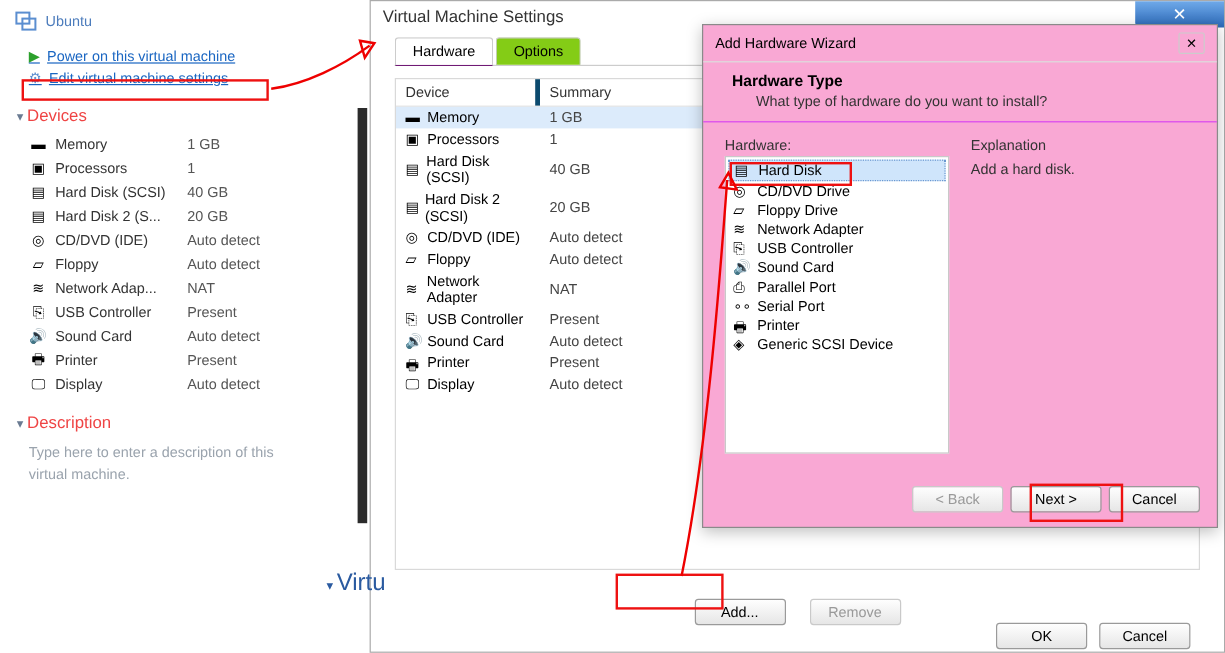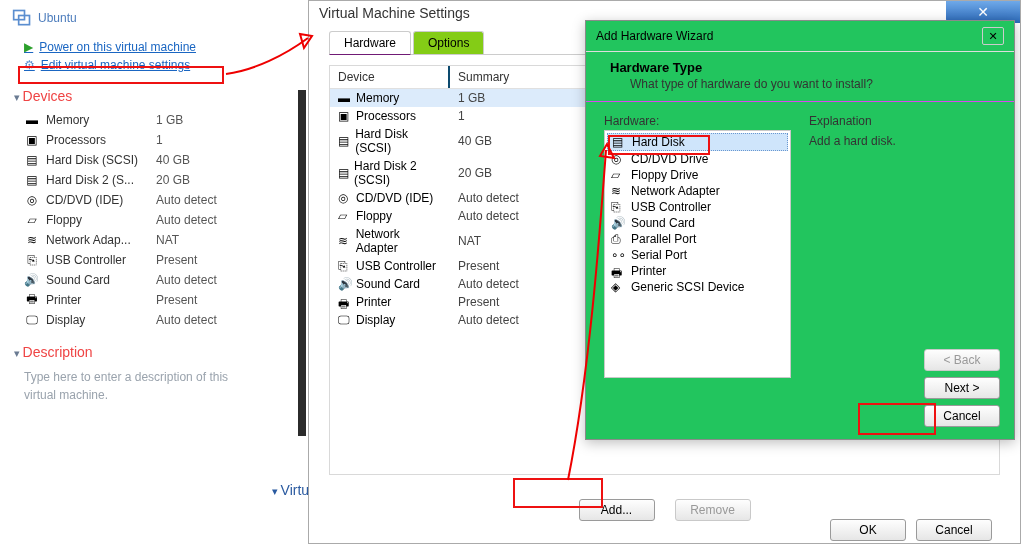--- a/index.html
+++ b/index.html
@@ -20,54 +20,54 @@
   
   .annot { position: absolute; border: 2px solid #e11; pointer-events: none; }
   
   .settings { position: absolute; left: 308px; top: 0; width: 713px; height: 544px; background: #fff; border: 1px solid #aaa; }
   .settings-title { font-size: 14px; padding: 4px 10px; color: #333; }
   .tabs { display: flex; border-bottom: 1px solid #ccc; margin: 6px 20px 0 20px; }
   .tab { padding: 4px 14px; border: 1px solid #ccc; border-bottom: none; background: #84cc16; margin-right: 2px; border-radius: 3px 3px 0 0; cursor: pointer; position: relative; }
   .tab.active { background: #fff; border-bottom: 1px solid #701a75; margin-bottom: -1px; }
   .settings-body { margin: 10px 20px; border: 1px solid #d9d9d9; height: 410px; background: #fff; }
   .hdr-row { display: flex; border-bottom: 1px solid #e0e0e0; font-weight: 400; color: #333; }
-  .hdr-row .c1 { flex: 0 0 120px; padding: 4px 8px; border-right: 2px solid #0c4a6e; }
+  .hdr-row .c1 { flex: 0 0 120px; padding: 4px 8px; border-right: 4px solid #0c4a6e; }
   .hdr-row .c2 { flex: 1; padding: 4px 8px; }
   .drow { display: flex; align-items: center; }
   .drow .c1 { flex: 0 0 120px; padding: 2px 8px; display: flex; align-items: center; gap: 4px; }
   .drow .c2 { flex: 1; padding: 2px 8px; color: #444; }
   .drow.sel { background: #dcebfb; }
   .watermark { position: absolute; left: 370px; top: 280px; color: #d5d5d5; font-size: 13px; letter-spacing: .5px; pointer-events:none;}
   .settings-btns { position: absolute; bottom: 22px; left: 0; right: 0; display: flex; justify-content: center; gap: 20px; }
   .btn { min-width: 76px; padding: 3px 14px; background: linear-gradient(#fefefe,#e6e6e6); border: 1px solid #9a9a9a; border-radius: 3px; cursor: pointer; text-align: center; }
   .btn.disabled { color: #999; border-color: #c9c9c9; cursor: default; }
   .final-btns { position: absolute; bottom: 2px; right: 28px; display: flex; gap: 10px; }
   
   .closebar { position: absolute; right: 0; top: 0; width: 74px; height: 22px; background: linear-gradient(#6fa9e9,#2b69b8); border-bottom-left-radius: 4px; display:flex; align-items:center; justify-content:center;}
   .closebar span { color:#fff; font-size:14px; }
   
-  .wizard { position: absolute; left: 585px; top: 20px; width: 430px; height: 420px; background: #22c55e; border: 1px solid #8a8a8a; box-shadow: 0 3px 12px rgba(0,0,0,.25); }
+  .wizard { position: absolute; left: 585px; top: 20px; width: 430px; height: 420px; background: #f9a8d4; border: 1px solid #8a8a8a; box-shadow: 0 3px 12px rgba(0,0,0,.25); }
   .wizard-titlebar { display: flex; justify-content: space-between; align-items: center; padding: 6px 10px; border-bottom: 1px solid #ddd; font-size: 14px; }
   .wizard-close { width: 22px; height: 18px; border: 1px solid #ccc; border-radius: 2px; display:flex; align-items:center; justify-content:center; font-size:11px; cursor:pointer;}
   .wiz-head { padding: 8px 20px 10px 24px; border-bottom: 1px solid #d946ef; }
   .wiz-head h3 { margin: 0; font-weight: bold; font-size: 13px; }
   .wiz-head p { margin: 2px 0 0 20px; color: #333; }
   .wiz-body { display: flex; padding: 12px 18px; gap: 18px; }
   .hw-group, .ex-group { flex: 1; }
   .group-label { color: #333; margin-bottom: 2px; }
   .hw-list { border: 1px solid #c9c9c9; height: 248px; overflow: auto; padding: 2px; background:#fff;}
   .hw-item { display: flex; align-items: center; gap: 6px; padding: 1px 4px; cursor: pointer; white-space: nowrap; }
   .hw-item.sel { background: #cfe5fb; border: 1px dotted #6a97cf; }
   .ex-text { color: #333; padding-top: 4px; }
-  .wiz-btns { position: absolute; bottom: 12px; right: 14px; display: flex; gap: 6px; flex-direction: column; }
+  .wiz-btns { position: absolute; bottom: 12px; right: 14px; display: flex; gap: 6px; }
   
   .arrow { position:absolute; pointer-events:none; }
   svg .stroke-red { stroke:#e00; stroke-width:2; fill:none; }
   
-  .virt { position:absolute; left: 272px; bottom: 46px; color:#2a5aa0; font-size:14px;}
+  .virt { position:absolute; left: 272px; bottom: 46px; color:#2a5aa0; font-size:20px;}
   .virt::before{content:"▾ "; font-size:11px;}
   
   .darkstrip { position:absolute; left:298px; top:90px; width:8px; height:346px; background:#2b2b2b; }
   
   .ic16 { width:14px; height:14px; display:inline-block; }
 </style>
 </head>
 <body>
 
 <div class="sidebar">

